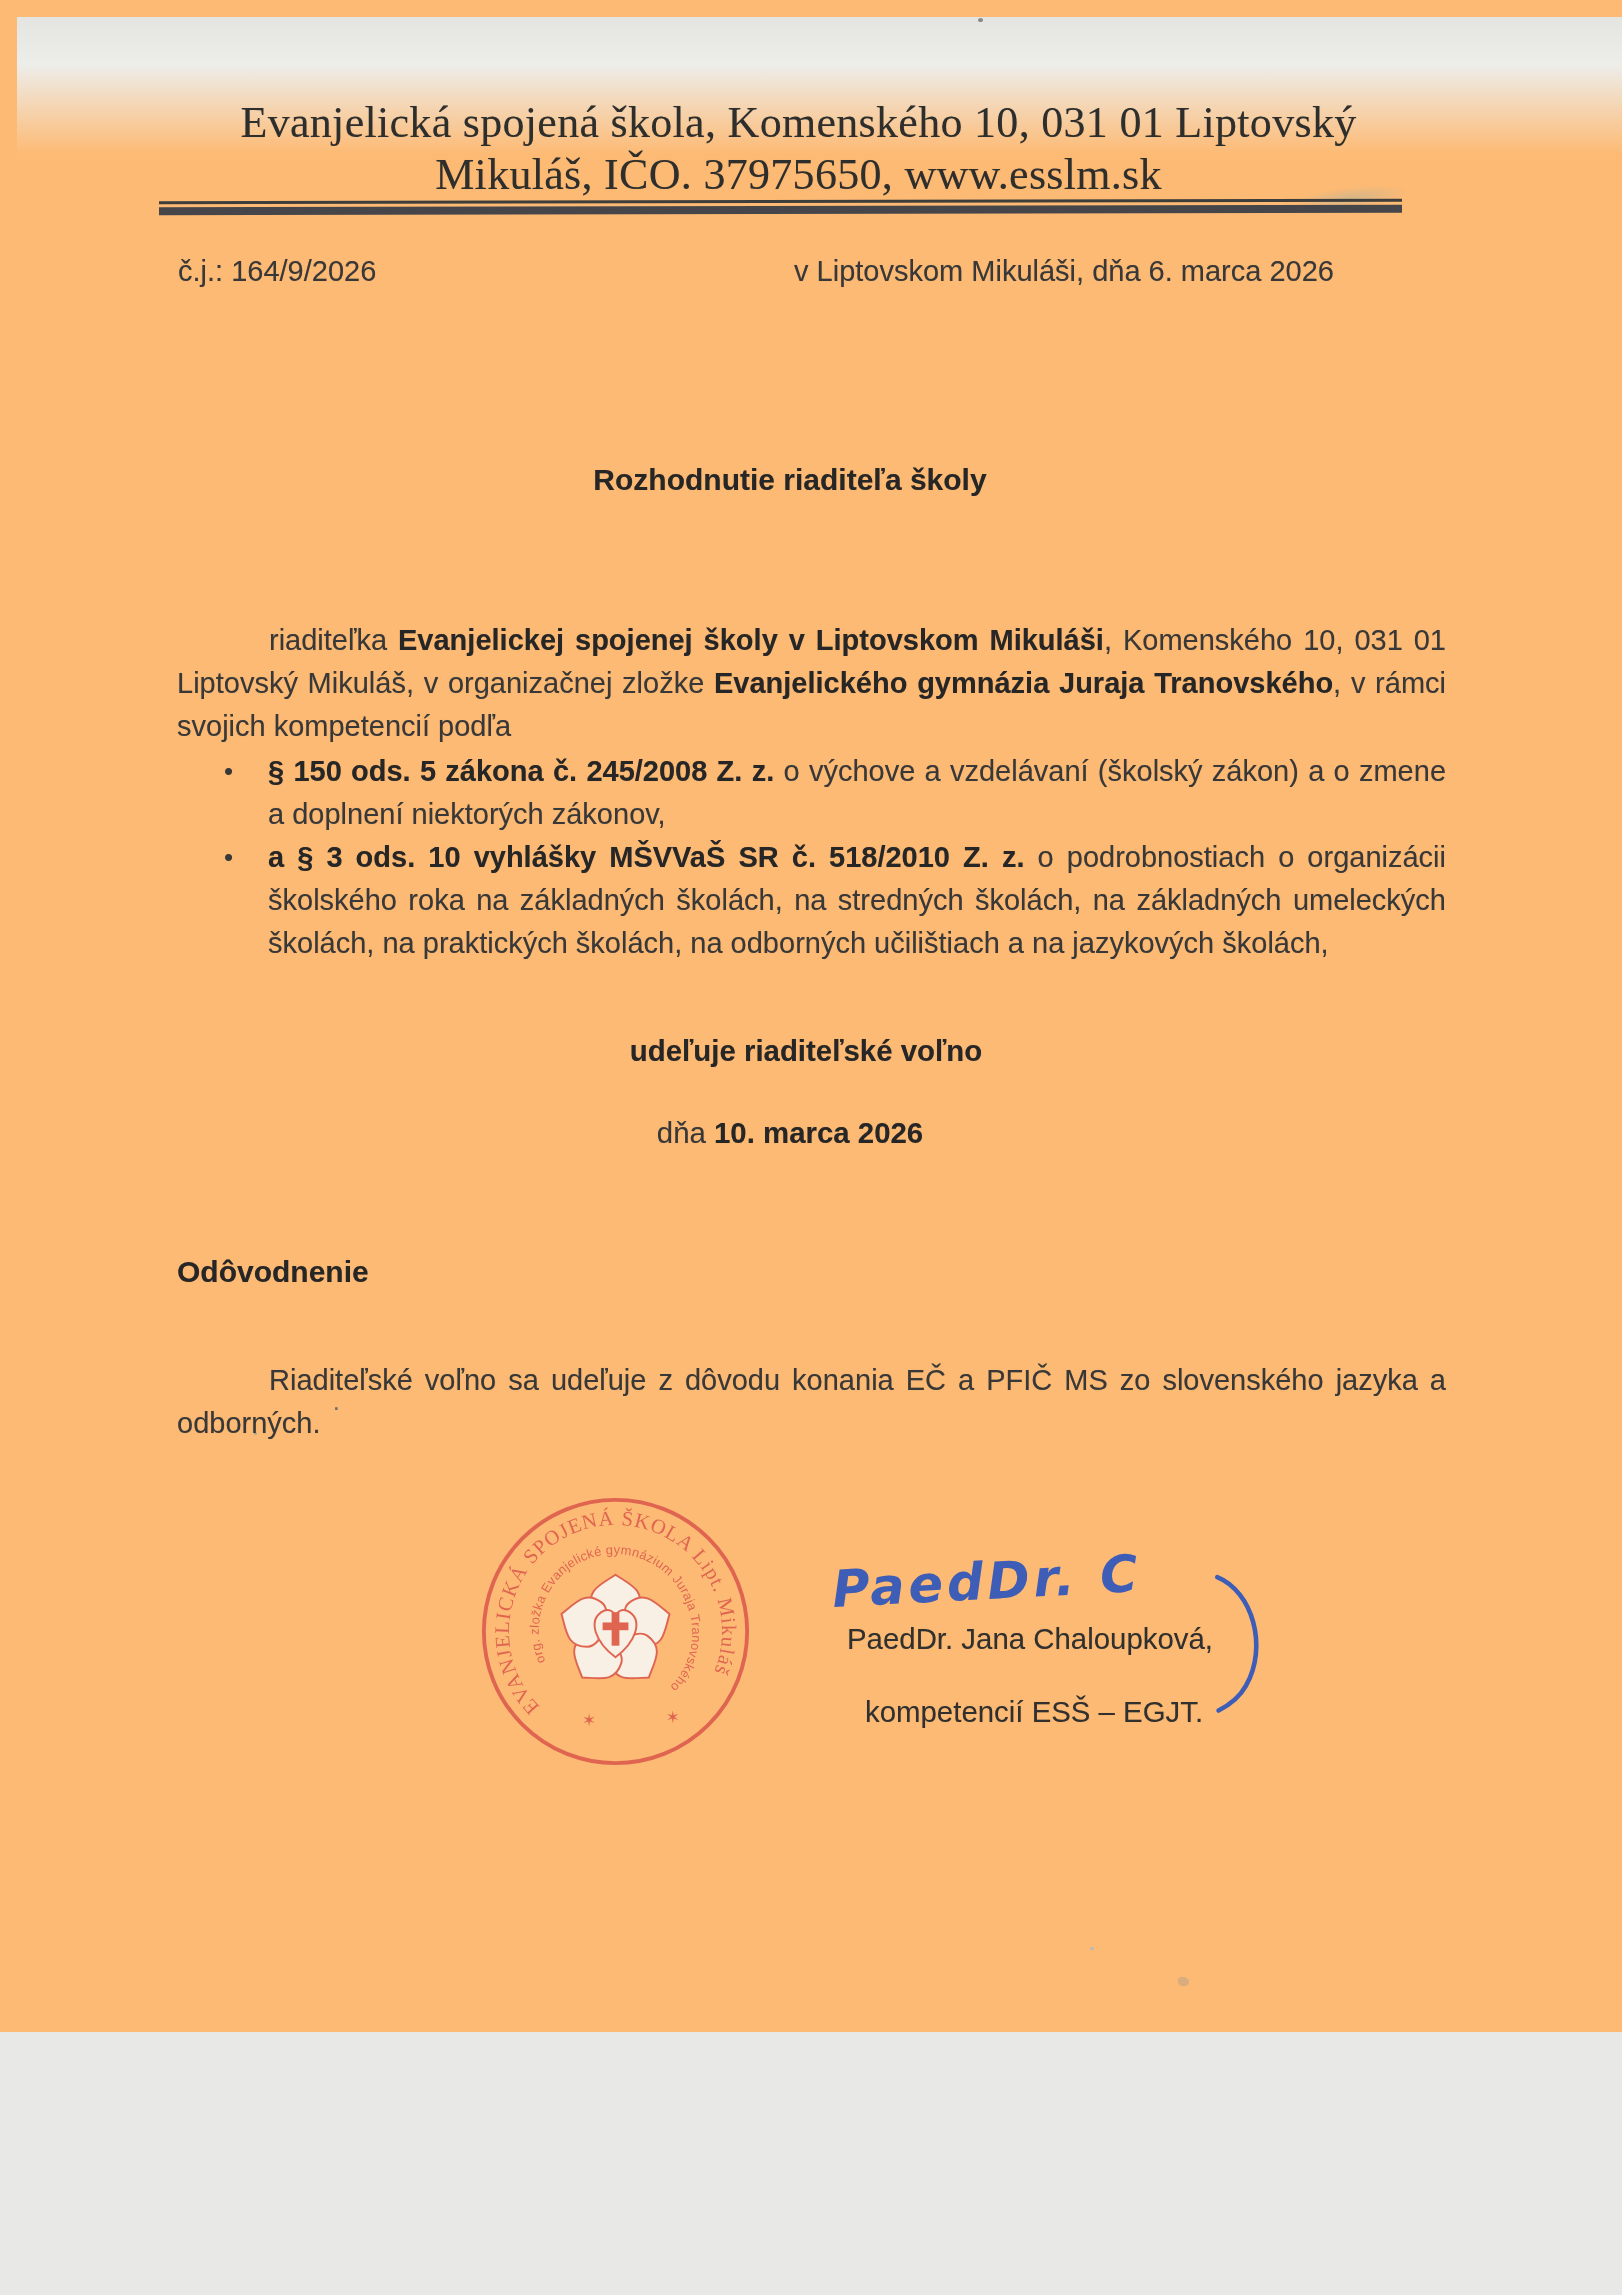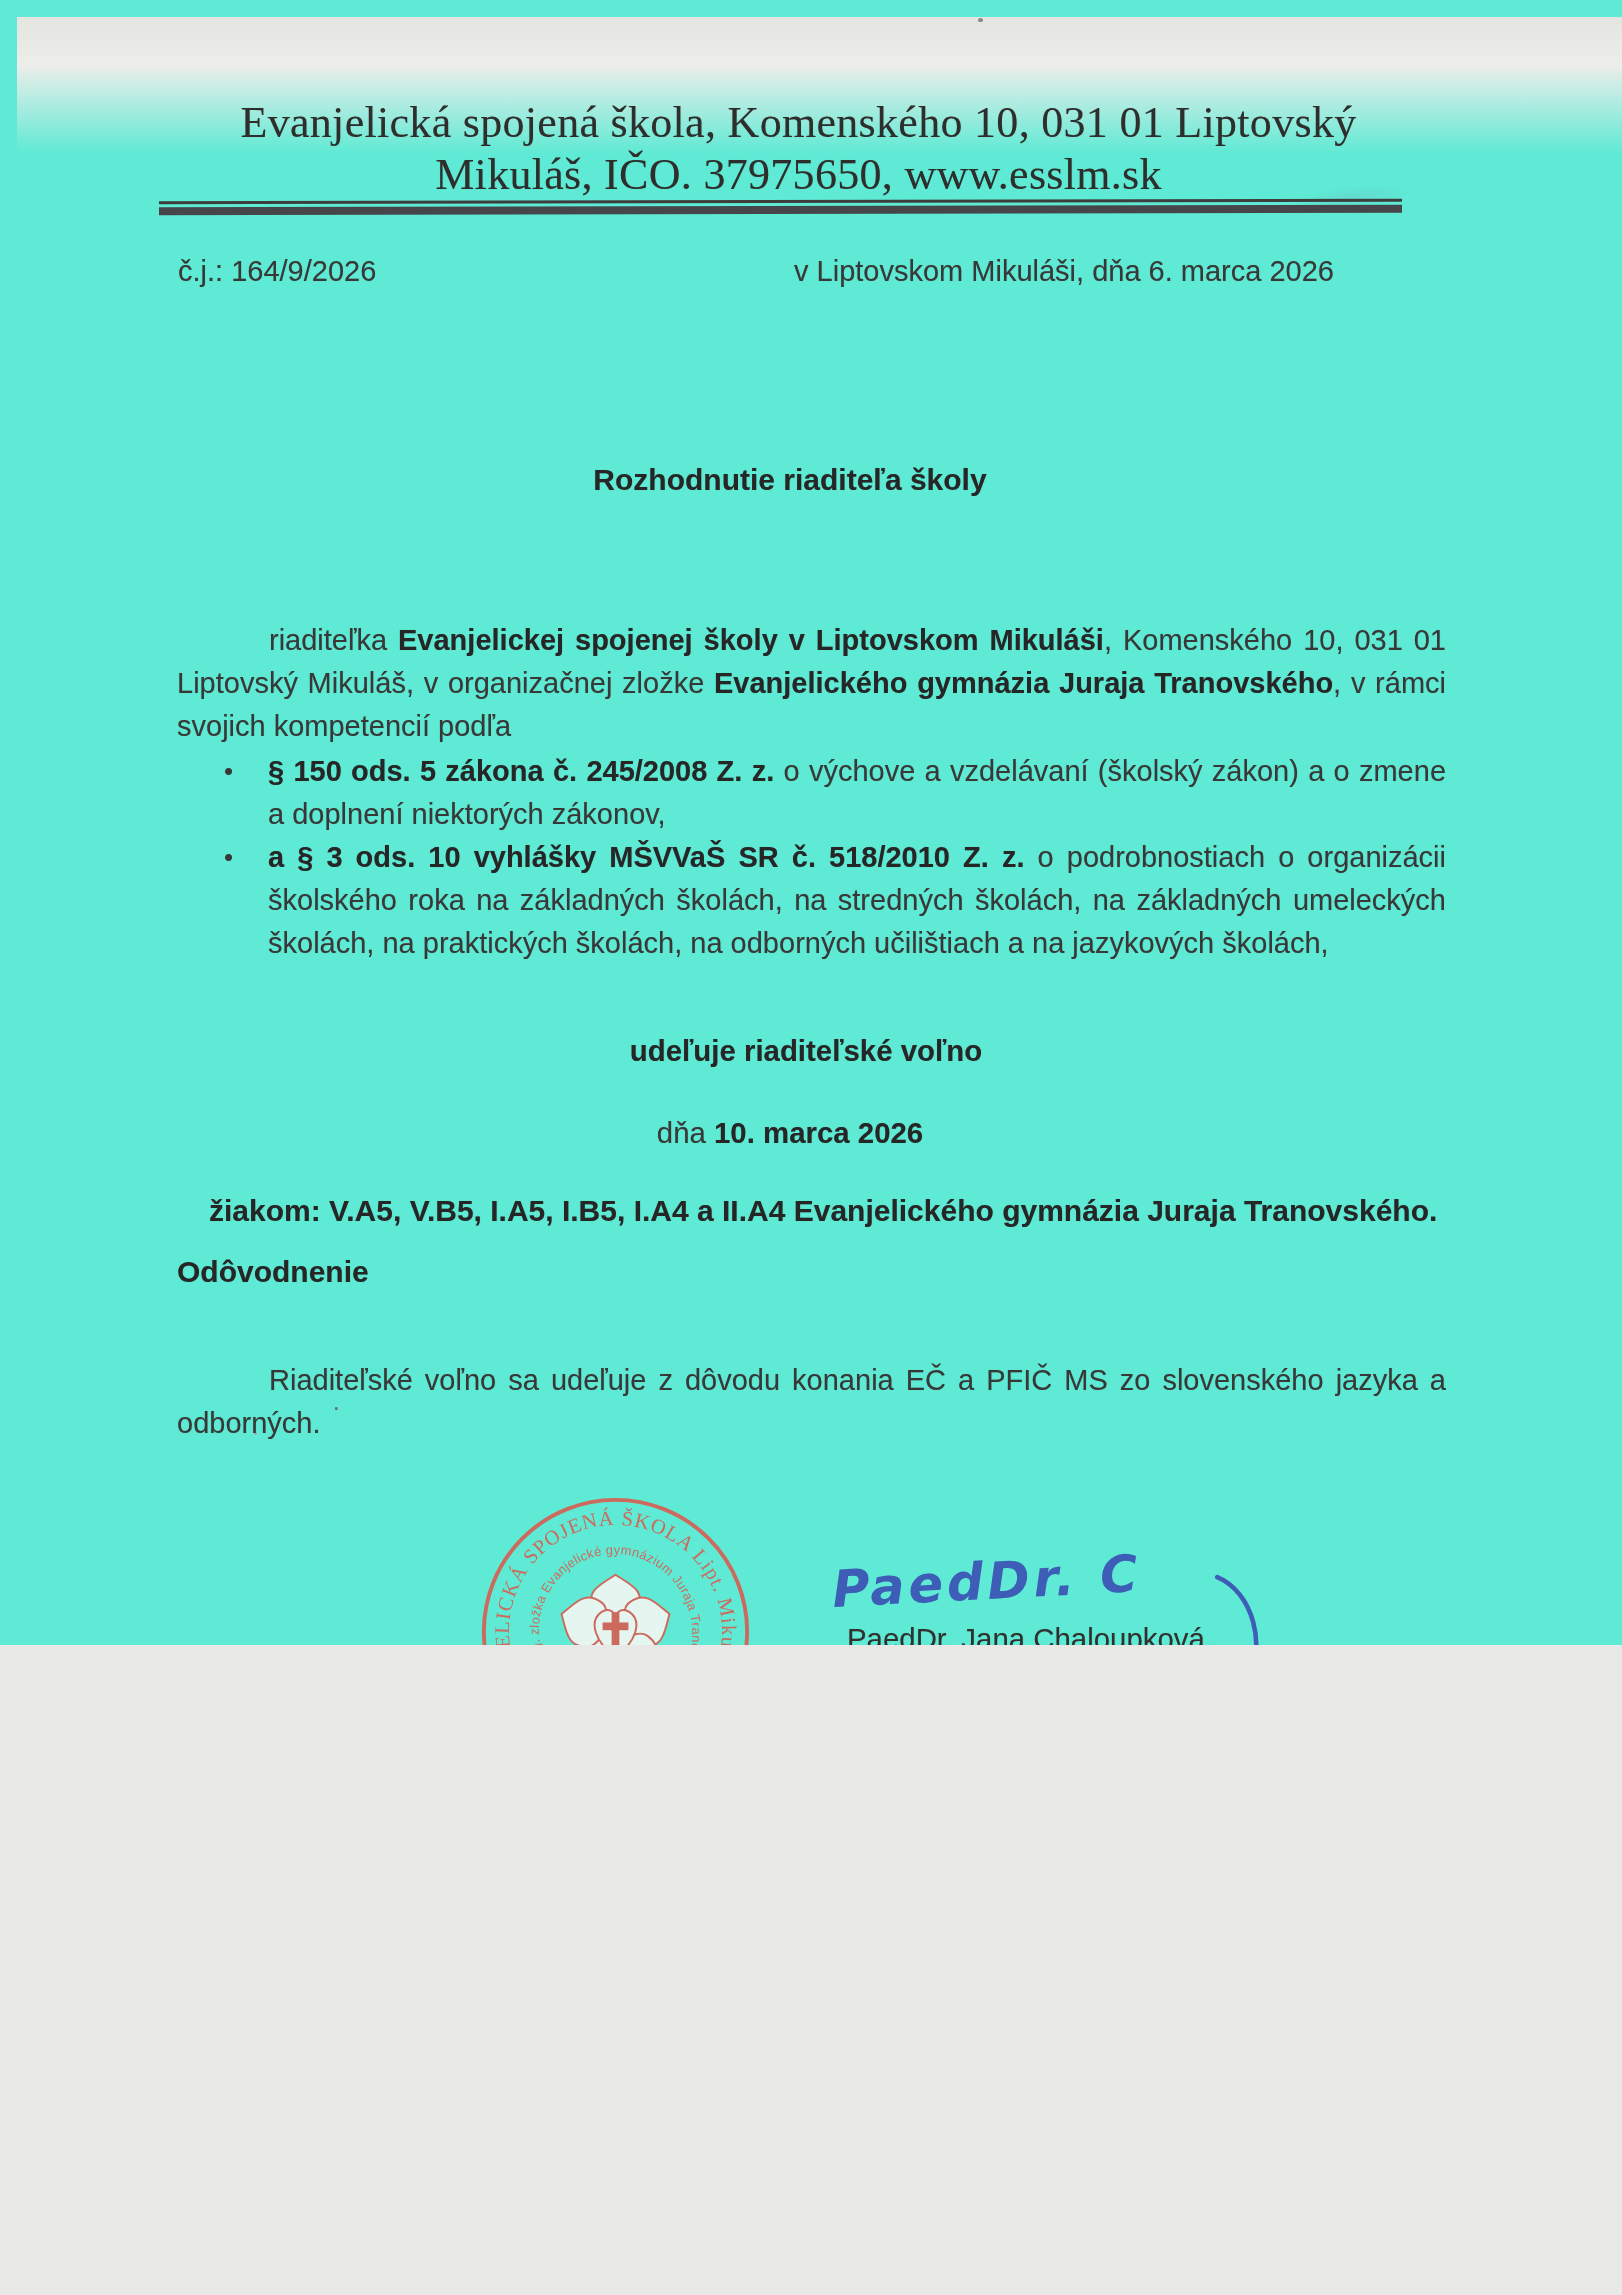--- a/index.html
+++ b/index.html
@@ -1,19 +1,19 @@
 <!DOCTYPE html>
 <html style="font-size:10.5px"><head>
 <meta charset="utf-8">
 <style>
   html,body{margin:0;padding:0;background:#e8e8e6;}
   .page{
     position:relative;
-    width:1623px;height:1645px;
-    background:#5eead4;
+    width:1623px;height:2032px;
+    background:#fdba74;
     overflow:hidden;
     font-family:"Liberation Sans",sans-serif;
     color:#383838;
   }
   
   .scan-band{
     position:absolute;top:17px;left:17px;right:0;height:137px;
     background:linear-gradient(#e4e4e1 0%,#ededea 35%,rgba(248,248,245,0) 100%);
     pointer-events:none;
   }
@@ -107,21 +107,20 @@
 
   <ul class="bullets">
     <li class="txt"><span class="marker">•</span><b>§ 150 ods. 5 zákona č. 245/2008 Z. z.</b><span> o výchove a vzdelávaní (školský zákon) a o zmene a doplnení niektorých zákonov,</span></li>
     <li class="txt"><span class="marker">•</span><b>a § 3 ods. 10 vyhlášky MŠVVaŠ SR č. 518/2010 Z. z.</b><span> o podrobnostiach o organizácii školského roka na základných školách, na stredných školách, na základných umeleckých školách, na praktických školách, na odborných učilištiach a na jazykových školách,</span></li>
   </ul>
 
   <div class="grant-line txt">udeľuje riaditeľské voľno</div>
 
   <div class="date-line txt"><span>dňa </span><b>10. marca 2026</b></div>
 
-  <div class="students-line txt">žiakom: V.A5, V.B5, I.A5, I.B5, I.A4 a II.A4 Evanjelického gymnázia Juraja Tranovského.</div>
 
   <div class="just-heading txt">Odôvodnenie</div>
 
   <p class="just-para txt">Riaditeľské voľno sa udeľuje z dôvodu konania EČ a PFIČ MS zo slovenského jazyka a odborných.</p>
   <span class="stray-dot">·</span>
 
   <svg class="stamp" viewBox="0 0 420 420" xmlns="http://www.w3.org/2000/svg">
     <defs>
       <path id="stampOuterPath" d="M 93.3,326.7 A 165,165 0 1 1 326.7,93.3 A 165,165 0 1 1 93.3,326.7"></path>
       <path id="stampInnerPath" d="M 101.4,256.1 A 118,118 0 1 1 318.6,163.9 A 118,118 0 1 1 101.4,256.1"></path>

